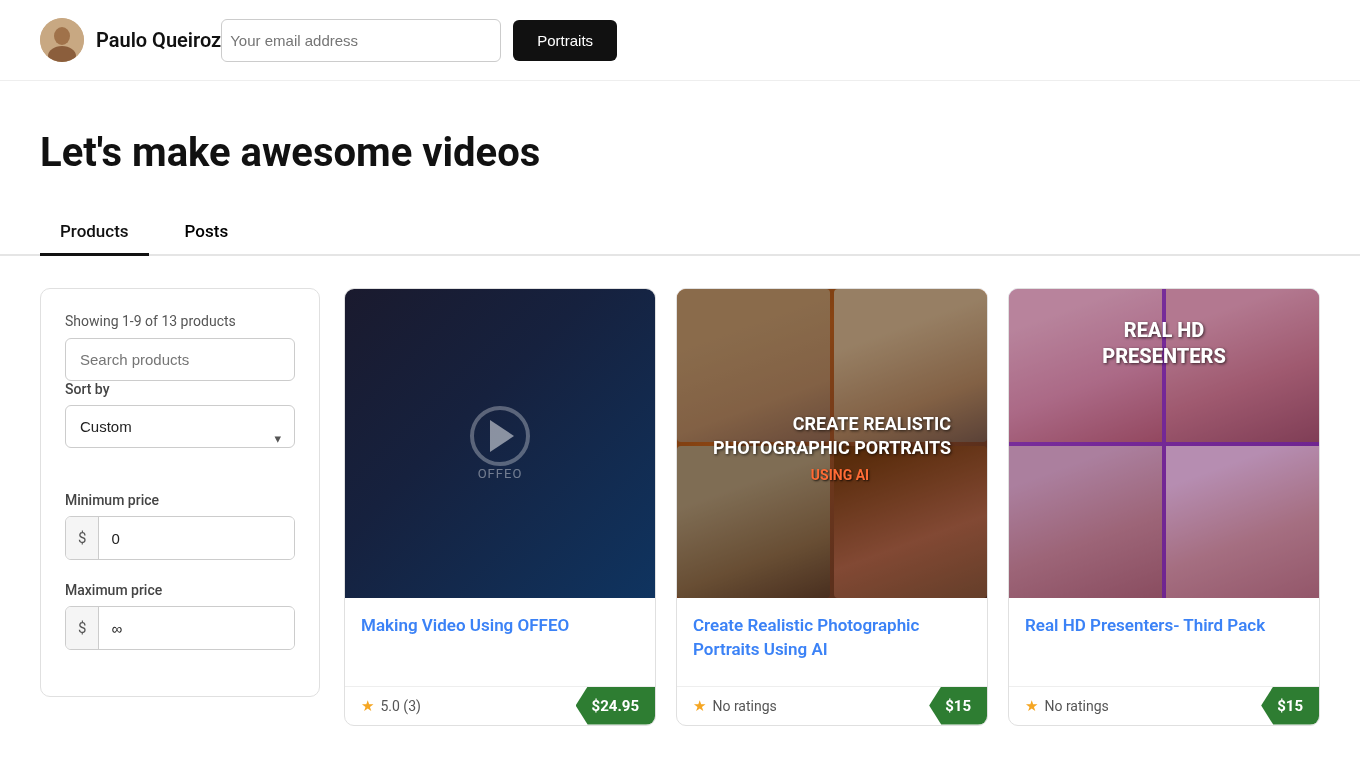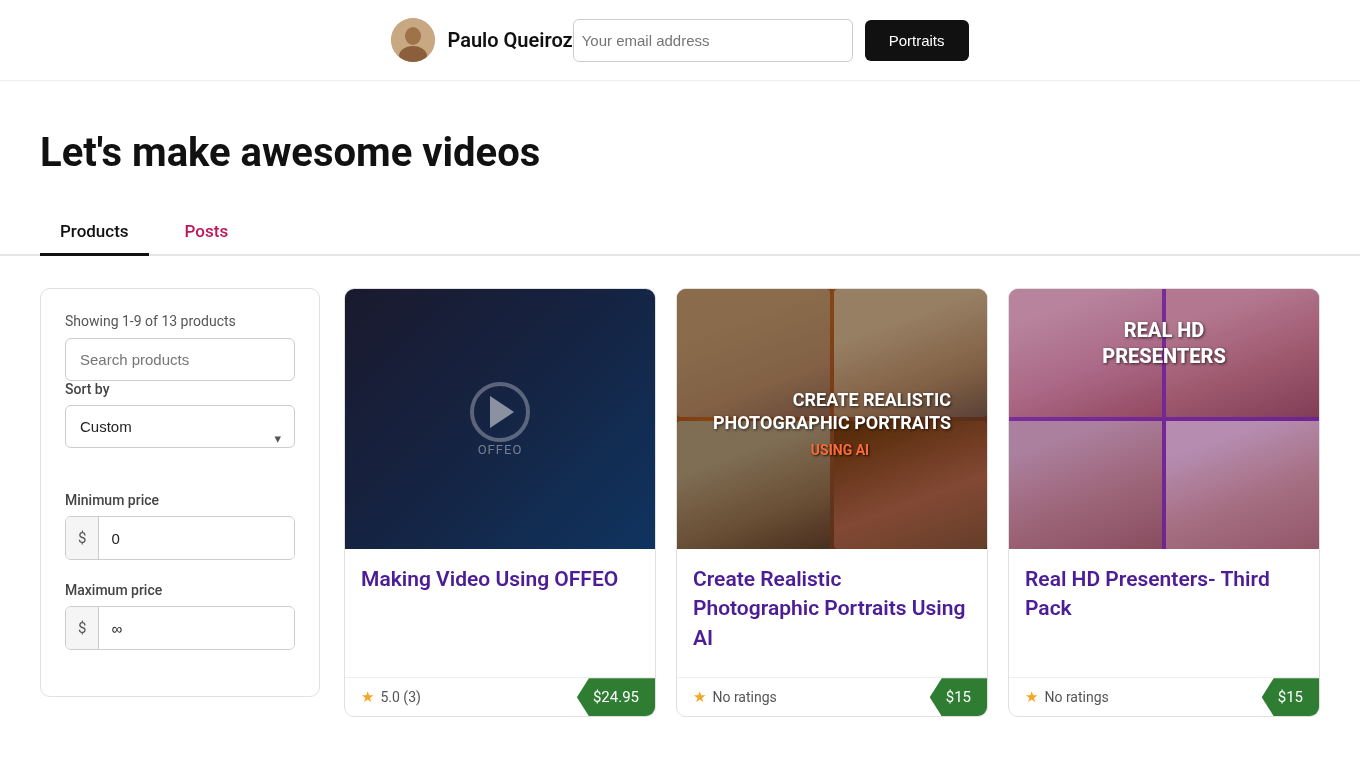--- a/index.html
+++ b/index.html
@@ -2,21 +2,21 @@
 <html><head>
   <meta charset="utf-8">
   <style>
     * { box-sizing: border-box; margin: 0; padding: 0; }
     body { font-family: -apple-system, BlinkMacSystemFont, 'Segoe UI', Roboto, sans-serif; background: #fff; color: #222; }
 
     
     .header {
       display: flex;
       align-items: center;
-      justify-content: center;
+      justify-content: flex-start;
       padding: 18px 40px;
       border-bottom: 1px solid #eee;
     }
     .header-left {
       display: flex;
       align-items: center;
       gap: 12px;
     }
     .avatar {
       width: 44px;
@@ -72,21 +72,21 @@
     .tabs {
       display: flex;
       gap: 16px;
       padding: 0 40px;
       border-bottom: 2px solid #e5e5e5;
     }
     .tab-item {
       padding: 12px 20px;
       font-size: 17px;
       font-weight: 500;
-      color: #be185d;
+      color: #000000;
       cursor: pointer;
       border-bottom: 3px solid transparent;
       margin-bottom: -2px;
     }
     .tab-item.active {
       color: #111;
       border-bottom: 3px solid #111;
     }
 
     
@@ -186,21 +186,21 @@
     .product-card {
       border: 1px solid #e0e0e0;
       border-radius: 10px;
       overflow: hidden;
       background: #fff;
       display: flex;
       flex-direction: column;
     }
     .product-thumb {
       width: 100%;
-      height: 260px;
+      height: 309px;
       background: #ddd;
       overflow: hidden;
       position: relative;
     }
     
     .thumb-making-video {
       background: linear-gradient(135deg, #1a1a2e 0%, #16213e 40%, #0f3460 100%);
     }
     .thumb-portraits {
       background: linear-gradient(135deg, #8B4513 0%, #D2691E 30%, #A0522D 60%, #6B3A2A 100%);
@@ -256,23 +256,23 @@
     .hd-face-1 { background: linear-gradient(160deg, #FDDBB4 20%, #E8B090 60%, #C07850 100%); }
     .hd-face-2 { background: linear-gradient(160deg, #F5C9A0 20%, #D4956A 60%, #A06840 100%); }
     .hd-face-3 { background: linear-gradient(160deg, #E8D4B8 20%, #D0A878 60%, #B08050 100%); }
     .hd-face-4 { background: linear-gradient(160deg, #FAEBD7 20%, #DEB887 60%, #C09060 100%); }
 
     .product-info {
       padding: 16px;
       flex: 1;
     }
     .product-title {
-      font-size: 21px;
+      font-size: 17px;
       font-weight: 600;
-      color: #4c1d95;
+      color: #3b82f6;
       line-height: 1.4;
       margin-bottom: 8px;
     }
     .product-footer {
       display: flex;
       align-items: center;
       border-top: 1px solid #eee;
     }
     .product-rating {
       flex: 1;
@@ -285,21 +285,21 @@
     }
     .star-icon {
       color: #F5A623;
       font-size: 15px;
     }
     .price-badge {
       padding: 10px 16px;
       background: #2E7D32;
       color: #fff;
       font-size: 15px;
-      font-weight: 400;
+      font-weight: 700;
       position: relative;
       clip-path: polygon(12px 0%, 100% 0%, 100% 100%, 12px 100%, 0% 50%);
     }
   </style>
 </head>
 <body>
 
 <header class="header">
   <div class="header-left">
     <div class="avatar">

